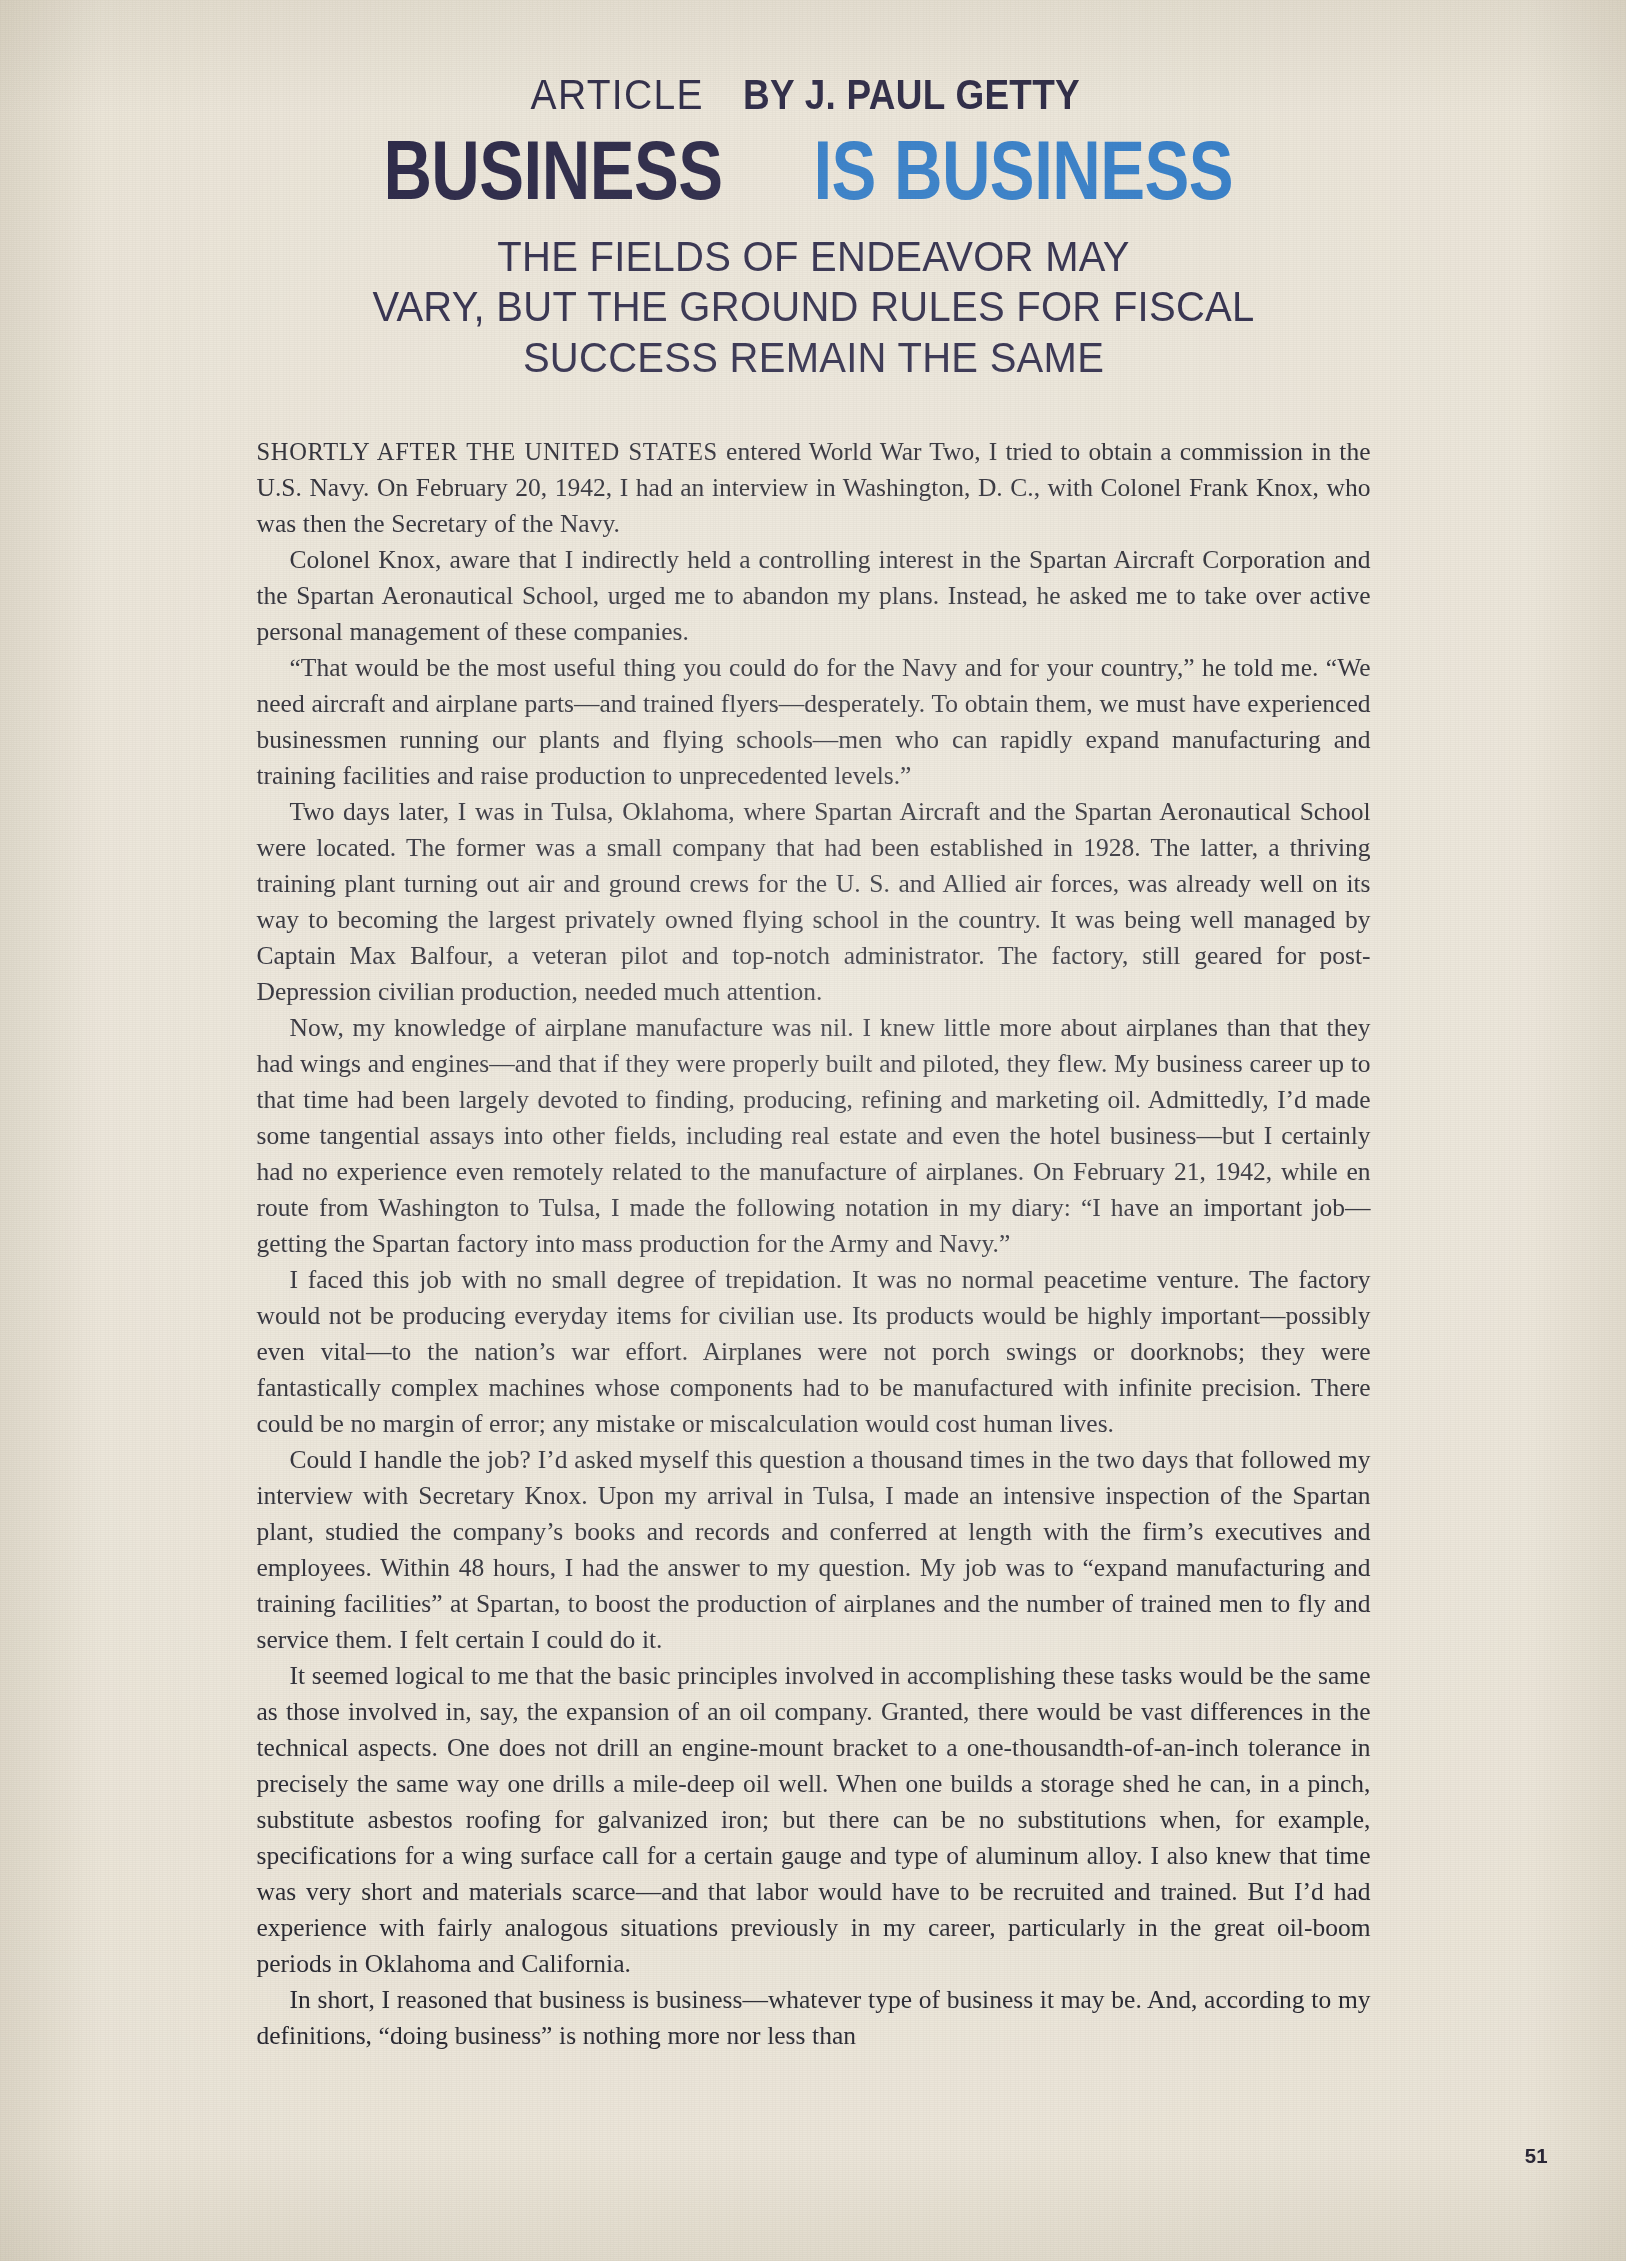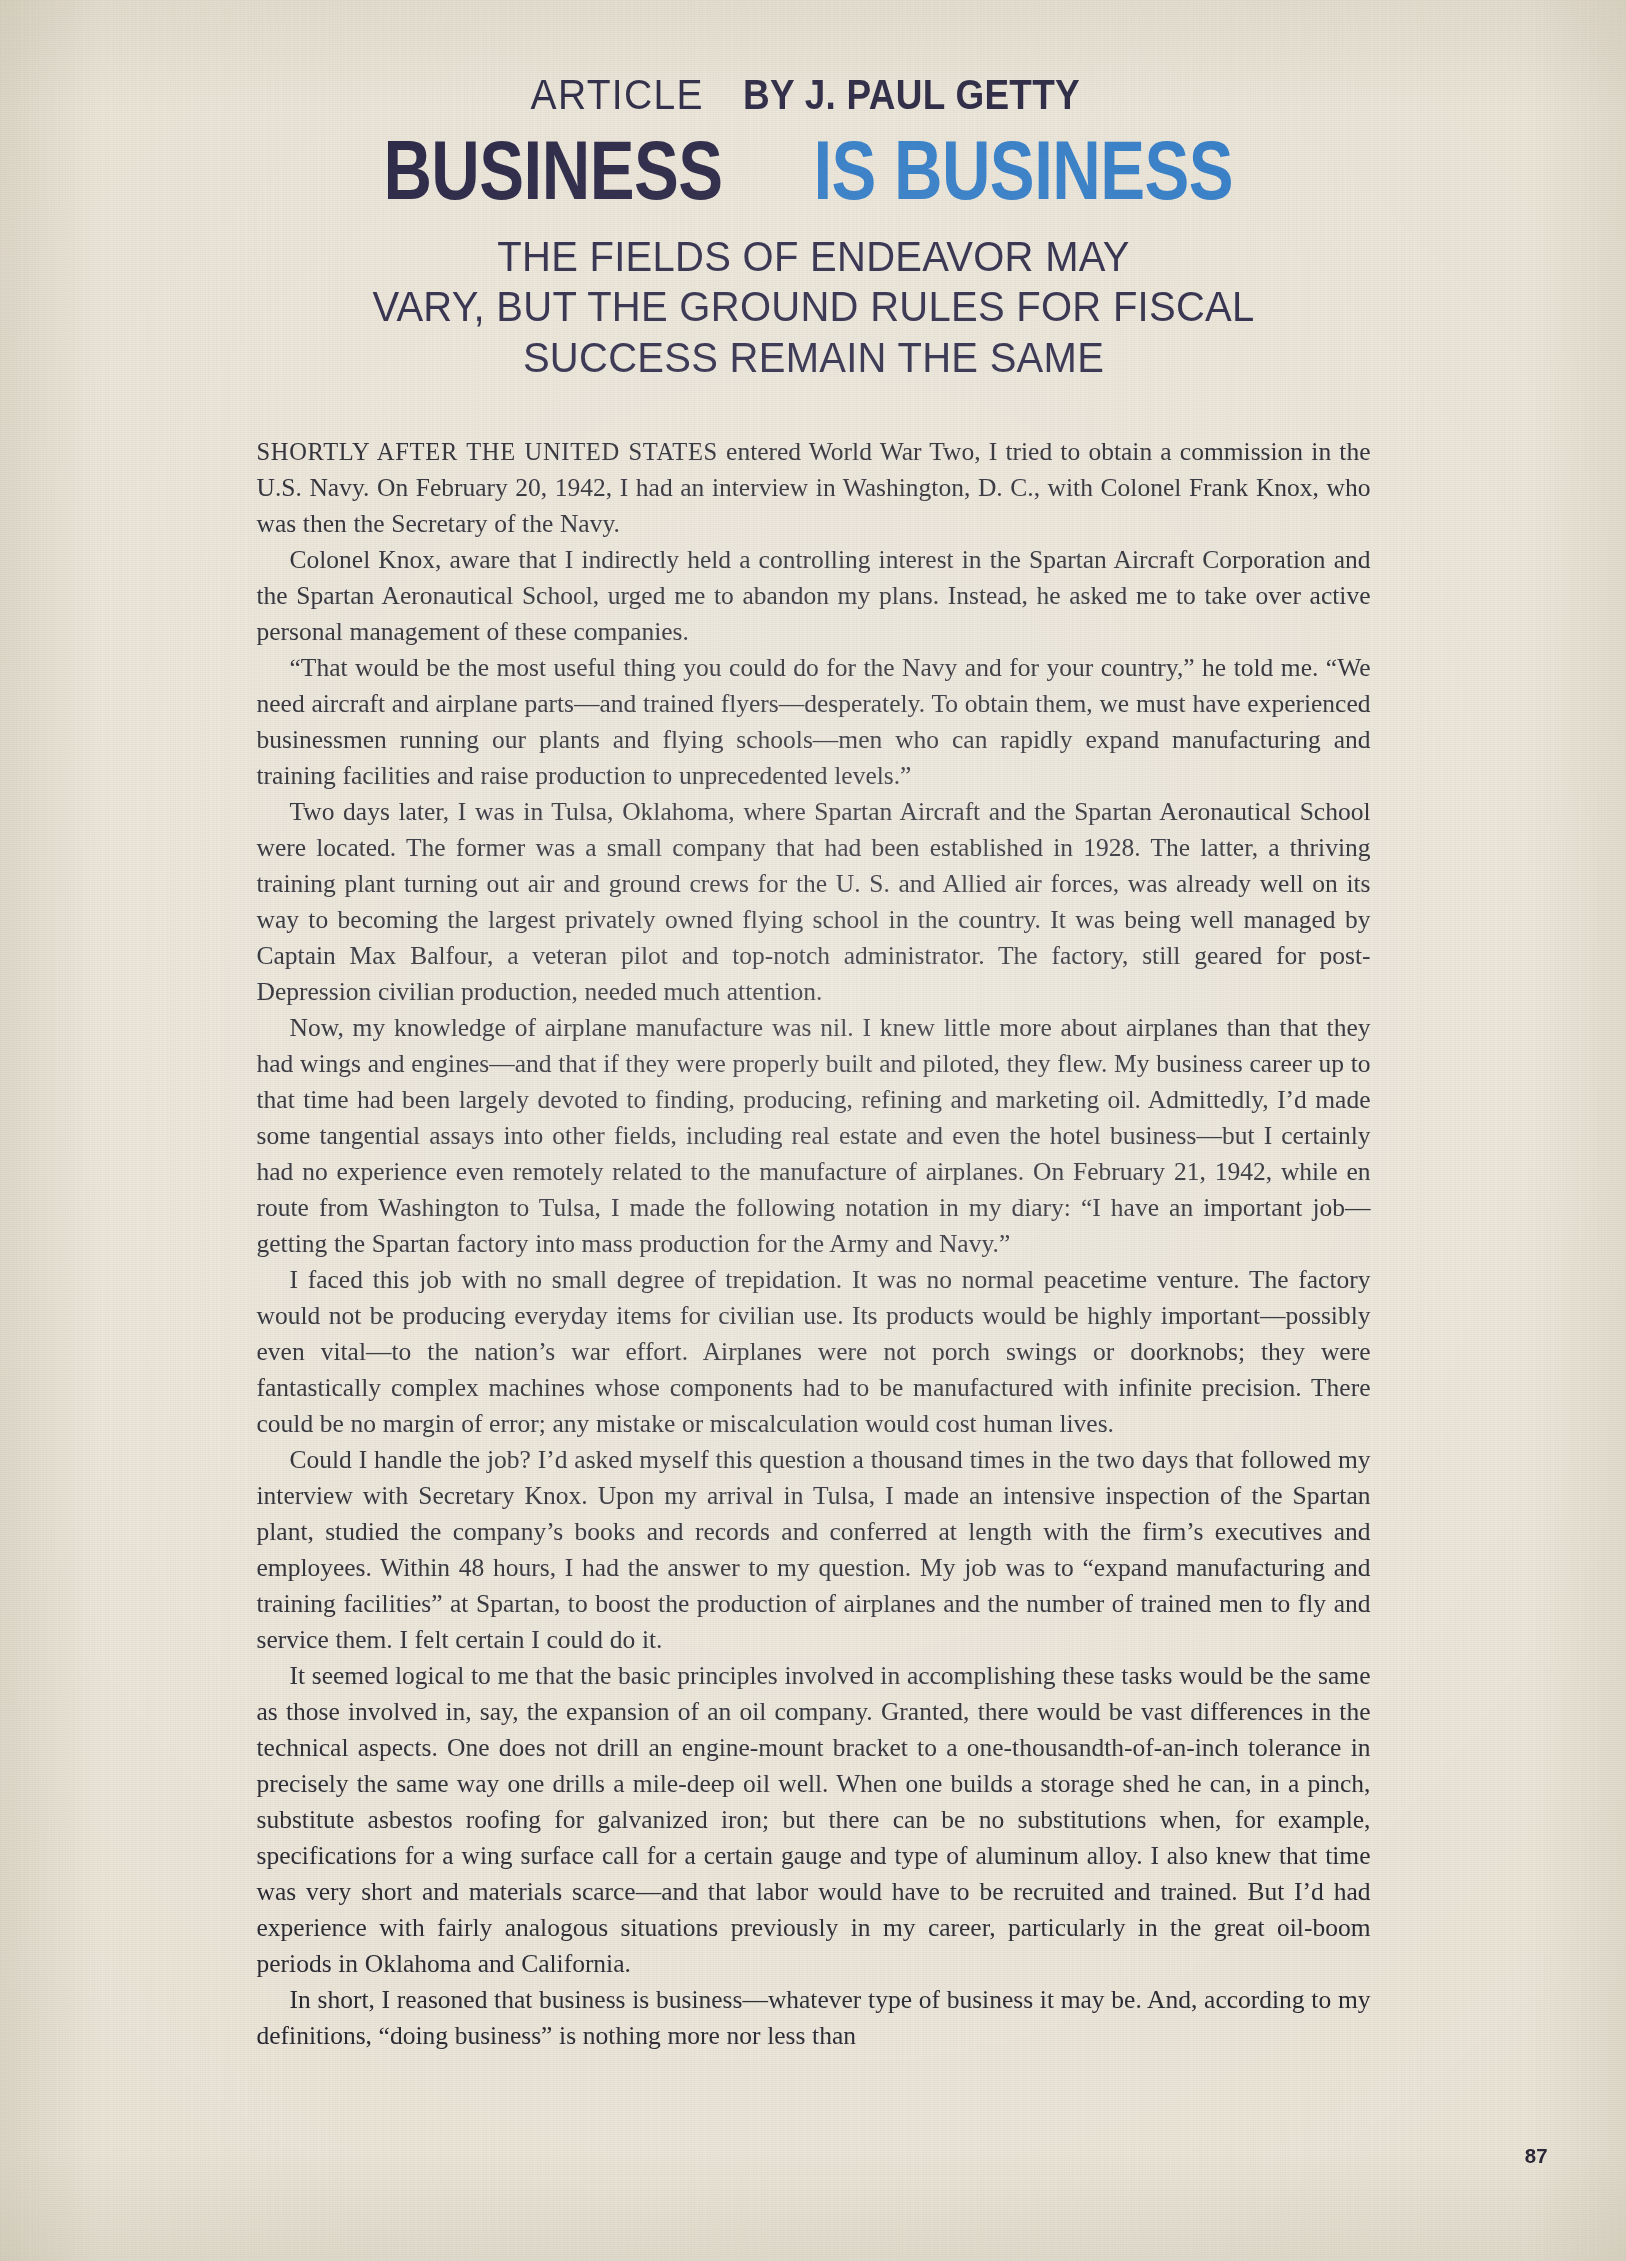--- a/index.html
+++ b/index.html
@@ -178,15 +178,15 @@
       <p><span>Two days later, I was in Tulsa, Oklahoma, where Spartan Aircraft and the Spartan Aeronautical School were located. The former was a small company that had been established in 1928. The latter, a thriving training plant turning out air and ground crews for the U. S. and Allied air forces, was already well on its way to becoming the largest privately owned flying school in the country. It was being well managed by Captain Max Balfour, a veteran pilot and top-notch administrator. The factory, still geared for post-Depression civilian production, needed much attention.</span></p>
       <p><span>Now, my knowledge of airplane manufacture was nil. I knew little more about airplanes than that they had wings and engines—and that if they were properly built and piloted, they flew. My business career up to that time had been largely devoted to finding, producing, refining and marketing oil. Admittedly, I’d made some tangential assays into other fields, including real estate and even the hotel business—but I certainly had no experience even remotely related to the manufacture of airplanes. On February 21, 1942, while en route from Washington to Tulsa, I made the following notation in my diary: “I have an important job—getting the Spartan factory into mass production for the Army and Navy.”</span></p>
       <p><span>I faced this job with no small degree of trepidation. It was no normal peacetime venture. The factory would not be producing everyday items for civilian use. Its products would be highly important—possibly even vital—to the nation’s war effort. Airplanes were not porch swings or doorknobs; they were fantastically complex machines whose components had to be manufactured with infinite precision. There could be no margin of error; any mistake or miscalculation would cost human lives.</span></p>
       <p><span>Could I handle the job? I’d asked myself this question a thousand times in the two days that followed my interview with Secretary Knox. Upon my arrival in Tulsa, I made an intensive inspection of the Spartan plant, studied the company’s books and records and conferred at length with the firm’s executives and employees. Within 48 hours, I had the answer to my question. My job was to “expand manufacturing and training facilities” at Spartan, to boost the production of airplanes and the number of trained men to fly and service them. I felt certain I could do it.</span></p>
       <p><span>It seemed logical to me that the basic principles involved in accomplishing these tasks would be the same as those involved in, say, the expansion of an oil company. Granted, there would be vast differences in the technical aspects. One does not drill an engine-mount bracket to a one-thousandth-of-an-inch tolerance in precisely the same way one drills a mile-deep oil well. When one builds a storage shed he can, in a pinch, substitute asbestos roofing for galvanized iron; but there can be no substitutions when, for example, specifications for a wing surface call for a certain gauge and type of aluminum alloy. I also knew that time was very short and materials scarce—and that labor would have to be recruited and trained. But I’d had experience with fairly analogous situations previously in my career, particularly in the great oil-boom periods in Oklahoma and California.</span></p>
       <p><span>In short, I reasoned that business is business—whatever type of business it may be. And, according to my definitions, “doing business” is nothing more nor less than</span></p>
     </div>
 
   </div>
 
-  <div class="folio">87</div>
+  <div class="folio">51</div>
 </div>
 
 
 </body></html>

